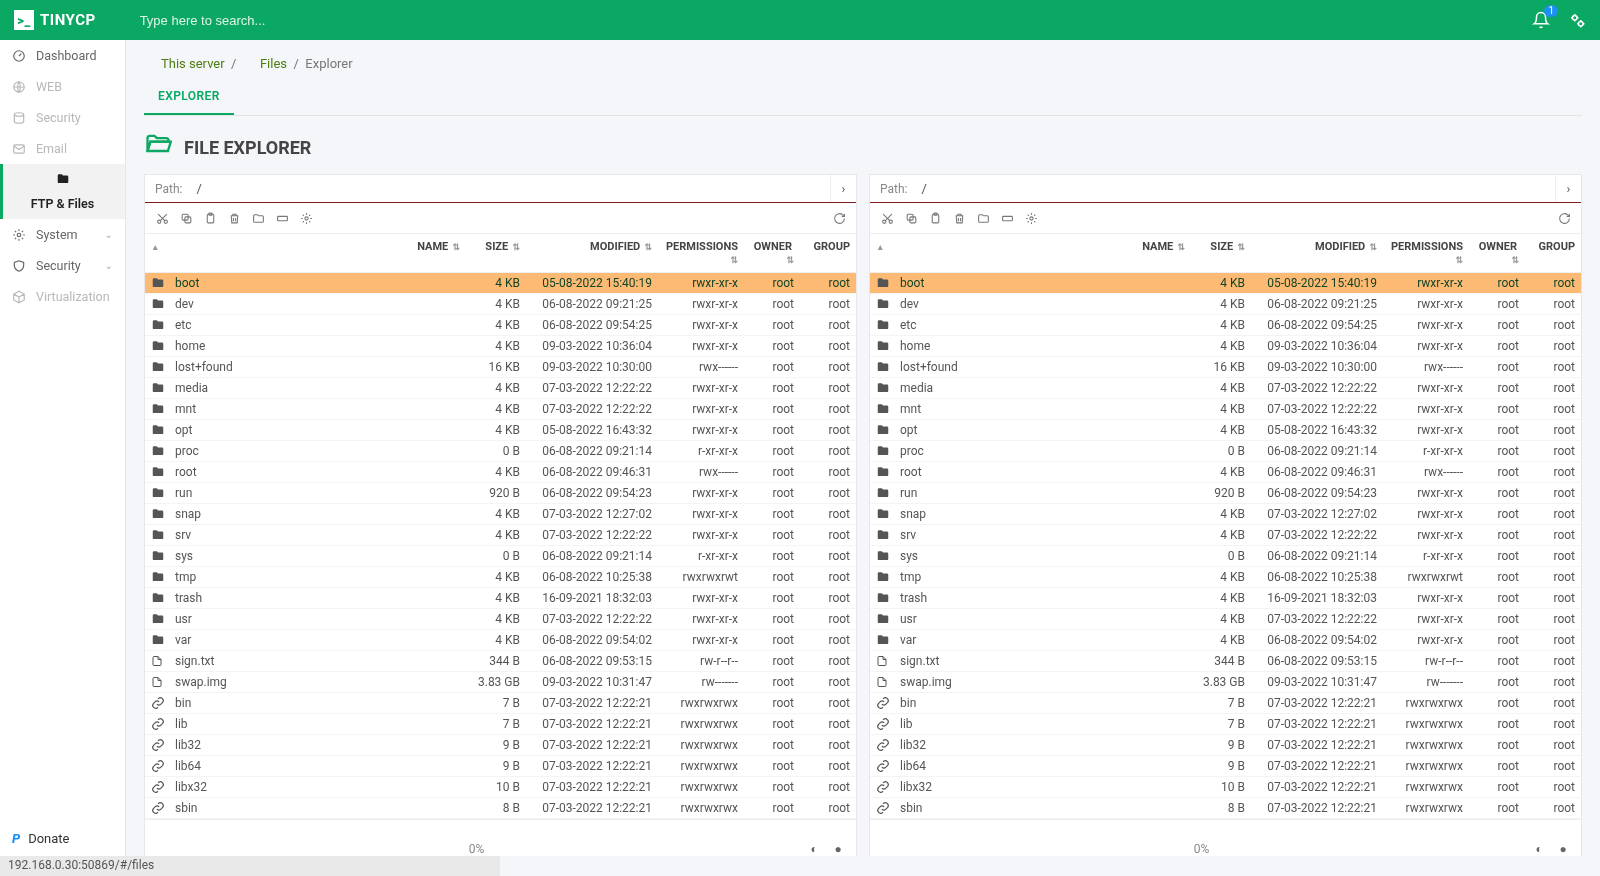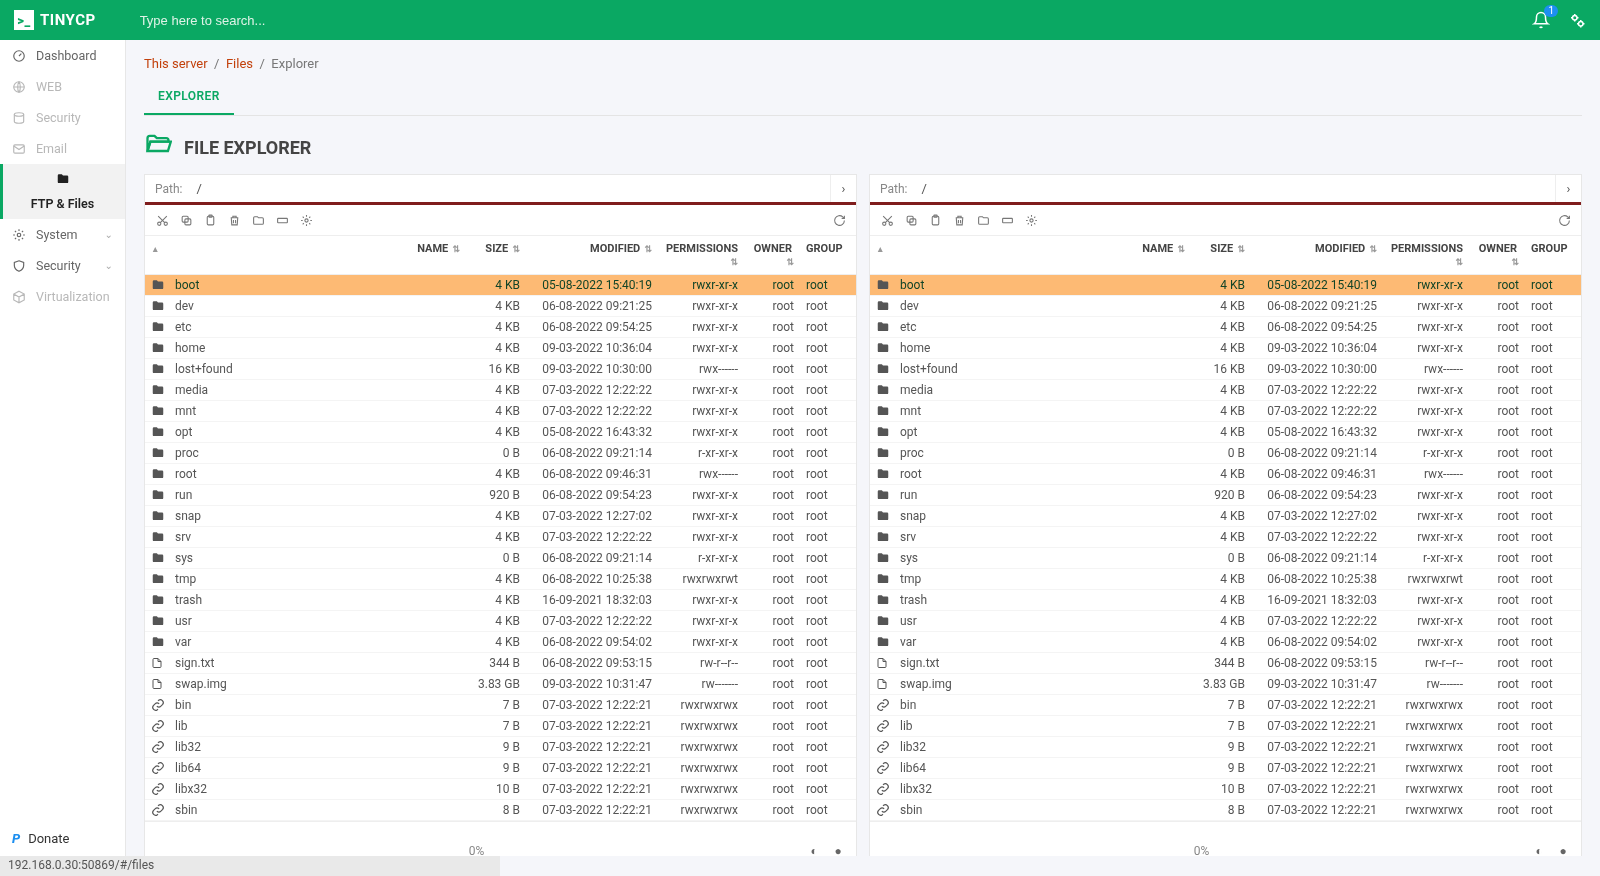--- a/index.html
+++ b/index.html
@@ -16,44 +16,44 @@
 .shell { display: flex; height: calc(876px - 40px - 20px); }
 .sidebar { width: 126px; background: #fff; border-right: 1px solid #e7e7e7; }
 .sb-item { display: flex; align-items: center; gap: 10px; padding: 8px 12px; font-size: 12.5px; color: #666; cursor: pointer; position: relative; }
 .sb-item.active { background: #f2f2f2; color: #222; font-weight: 600; border-left: 3px solid #0aa863; padding-left: 9px; flex-direction: column;}
 .sb-item.muted { color: #b8b8b8; }
 .sb-chevron { margin-left: auto; font-size: 10px; color: #aaa; }
 .donate { position: absolute; bottom: 22px; left: 0; width: 126px; display: flex; align-items: center; gap: 8px; padding: 8px 12px; color:#333; font-size: 13px; }
 .pp { color: #1d8ff0; font-weight: 800; font-style: italic; }
 .content { flex: 1; padding: 10px 18px; overflow: hidden; }
 .breadcrumb { font-size: 13px; color: #777; padding: 6px 0 10px; }
-.breadcrumb a { color: #c2410c; text-decoration: none; }
+.breadcrumb a { color: #4d7c0f; text-decoration: none; margin-left: 17px; }
 .tabs { border-bottom: 1px solid #e4e4e4; margin-bottom: 14px; }
 .tab { display: inline-block; padding: 8px 14px 10px; font-size: 12px; color: #555; letter-spacing: .4px; }
 .tab.active { color: #0aa863; border-bottom: 2px solid #0aa863; font-weight: 600; }
 .page-title { display: flex; align-items: flex-end; gap: 12px; font-size: 18px; font-weight: 700; color: #444; margin: 6px 0 16px; }
 .folder-open-icon { color: #0aa863; }
 .panes { display: flex; gap: 12px; }
 .pane { flex: 1; background: #fff; border: 1px solid #e7e7e7; display: flex; flex-direction: column; min-width: 0; }
-.pathbar { display: flex; align-items: center; border-bottom: 3px solid #7f1d1d; }
+.pathbar { display: flex; align-items: center; border-bottom: 1px solid #7f1d1d; }
 .pathlbl { padding: 6px 10px; color:#888; font-size:12px; }
 .pathval { flex:1; padding:6px 4px; color:#555; }
 .pathgo { width: 26px; text-align:center; border-left:1px solid #eee; padding:6px 0; cursor:pointer; }
 .toolbar { display: flex; align-items: center; border-bottom: 1px solid #eee; padding: 4px 6px; gap: 2px; }
 .tbtn { width: 22px; height: 22px; display: inline-flex; align-items: center; justify-content: center; color:#777; cursor:pointer; border-radius: 3px; font-size: 12px;}
 .refresh { margin-left: auto; }
 .thead { display: flex; font-size: 11px; font-weight: 700; color: #444; border-bottom: 1px solid #eee; padding: 3px 0; }
 .thead .cell, .row .cell { padding: 3px 6px; }
 .c-icon { width: 24px; }
 .c-name { flex: 1; text-align: left; }
 .c-size { width: 60px; text-align: right; }
 .c-mod  { width: 132px; text-align: right; }
 .c-perm { width: 86px; text-align: right; }
 .c-own  { width: 56px; text-align: right; }
-.c-grp  { width: 56px; }
+.c-grp  { width: 56px; text-align: right; }
 .sort { color:#999; font-size:9px; margin-left:2px; }
 .rows { overflow: auto; flex: 1; font-size: 12px; }
 .row { display: flex; align-items: center; border-bottom: 1px solid #f4f4f4; cursor: pointer; }
 .row.selected { background: #fdba74; color:#124427; }
 .fi { width:24px; text-align:center; color:#555; }
 .foot { display: flex; align-items: center; border-top: 1px solid #eee; padding: 4px 8px; font-size: 12px; color:#888; }
 .foot .sel { flex: 1; margin-top: 36px; }
 .fbtn { width:20px; height:20px; display:inline-flex; align-items:center; justify-content:center; margin-left:4px; cursor:pointer; color:#666;}
 .statusbar { background:#e9e9e9; color:#555; font-size:12px; padding: 2px 8px; height:20px; width: 500px; position: absolute; bottom:0; left:0;}
 svg { display:block; }

